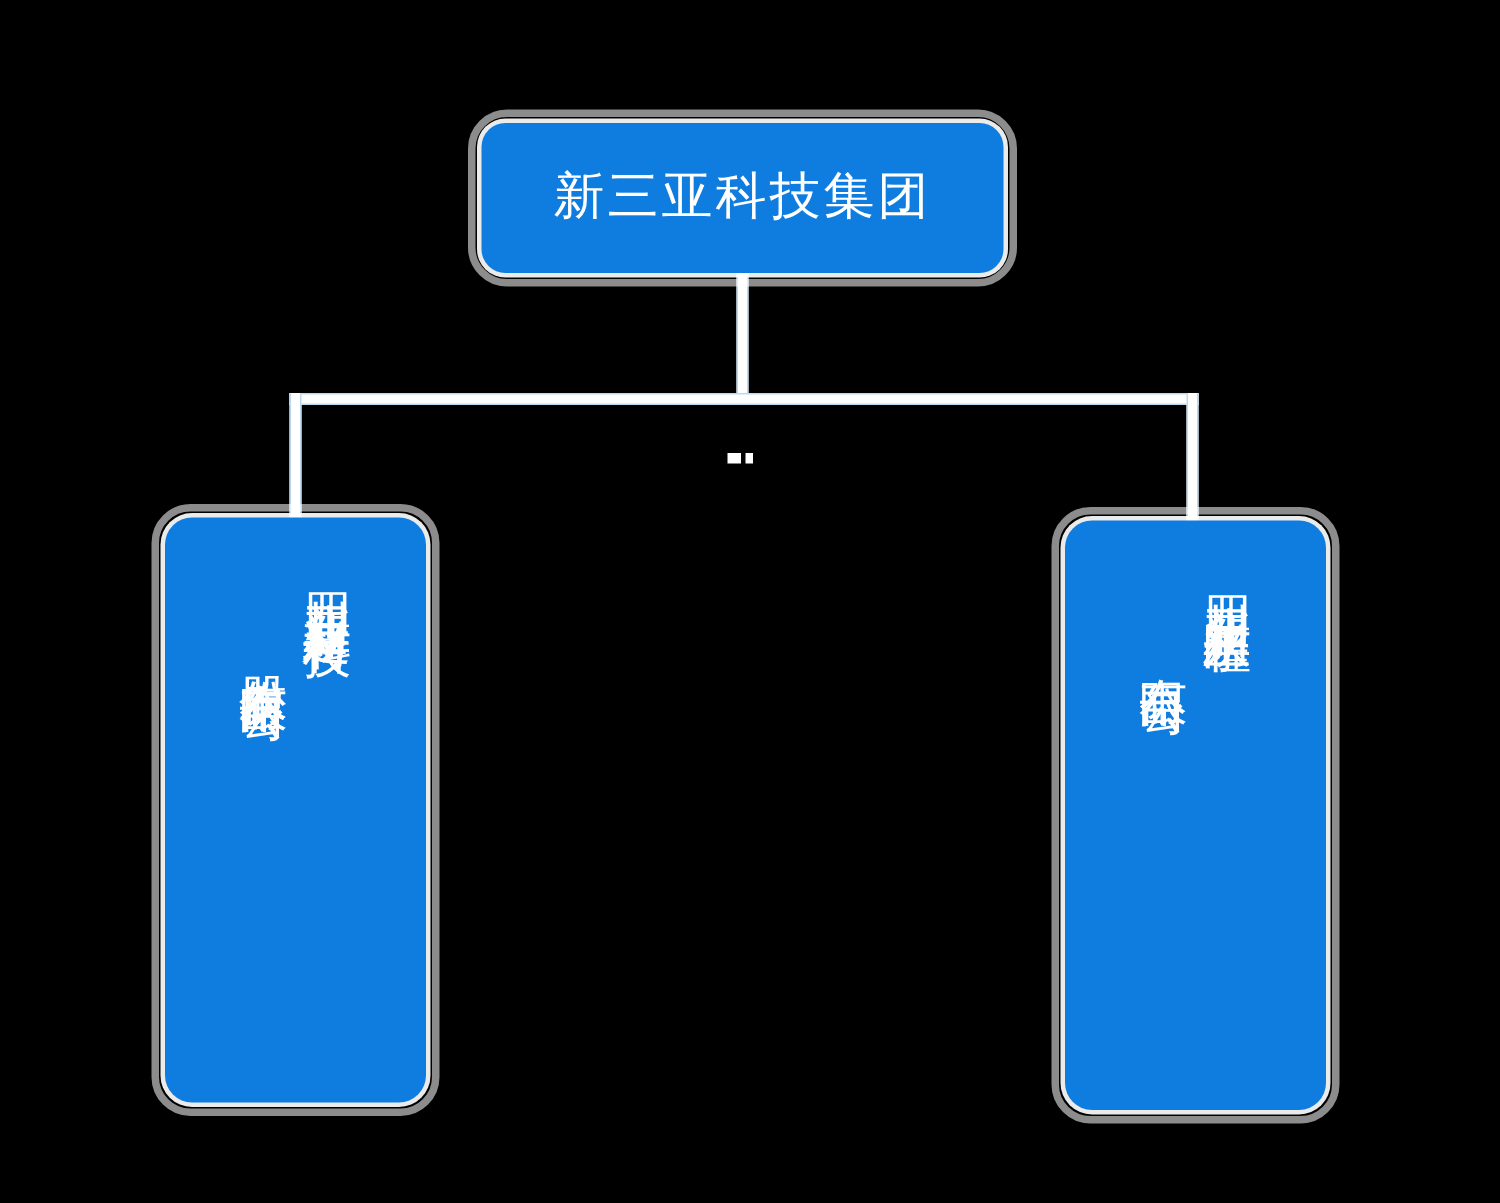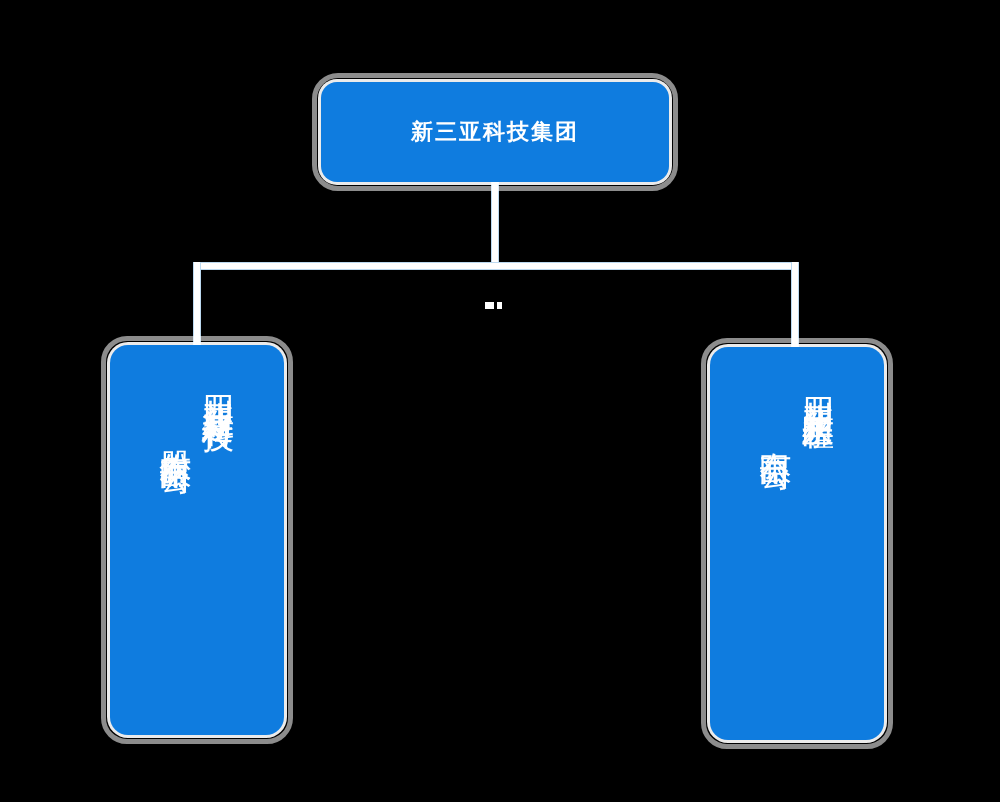--- a/index.html
+++ b/index.html
@@ -103,26 +103,25 @@
     left: 321px;
     top: 82px;
     width: 348px;
     height: 100px;
     border-radius: 16px;
     display: flex;
     align-items: center;
     justify-content: center;
   }
   #node-root .label-h {
-    font-size: 22px;
+    font-size: 34px;
     letter-spacing: 2px;
     line-height: 1.1;
     white-space: nowrap;
     text-align: left;
-    font-weight: bold;
   }
 
   
   .node-child {
     display: flex;
     flex-direction: row-reverse;
     justify-content: center;
     padding-top: 26px;
   }
   #node-left {

